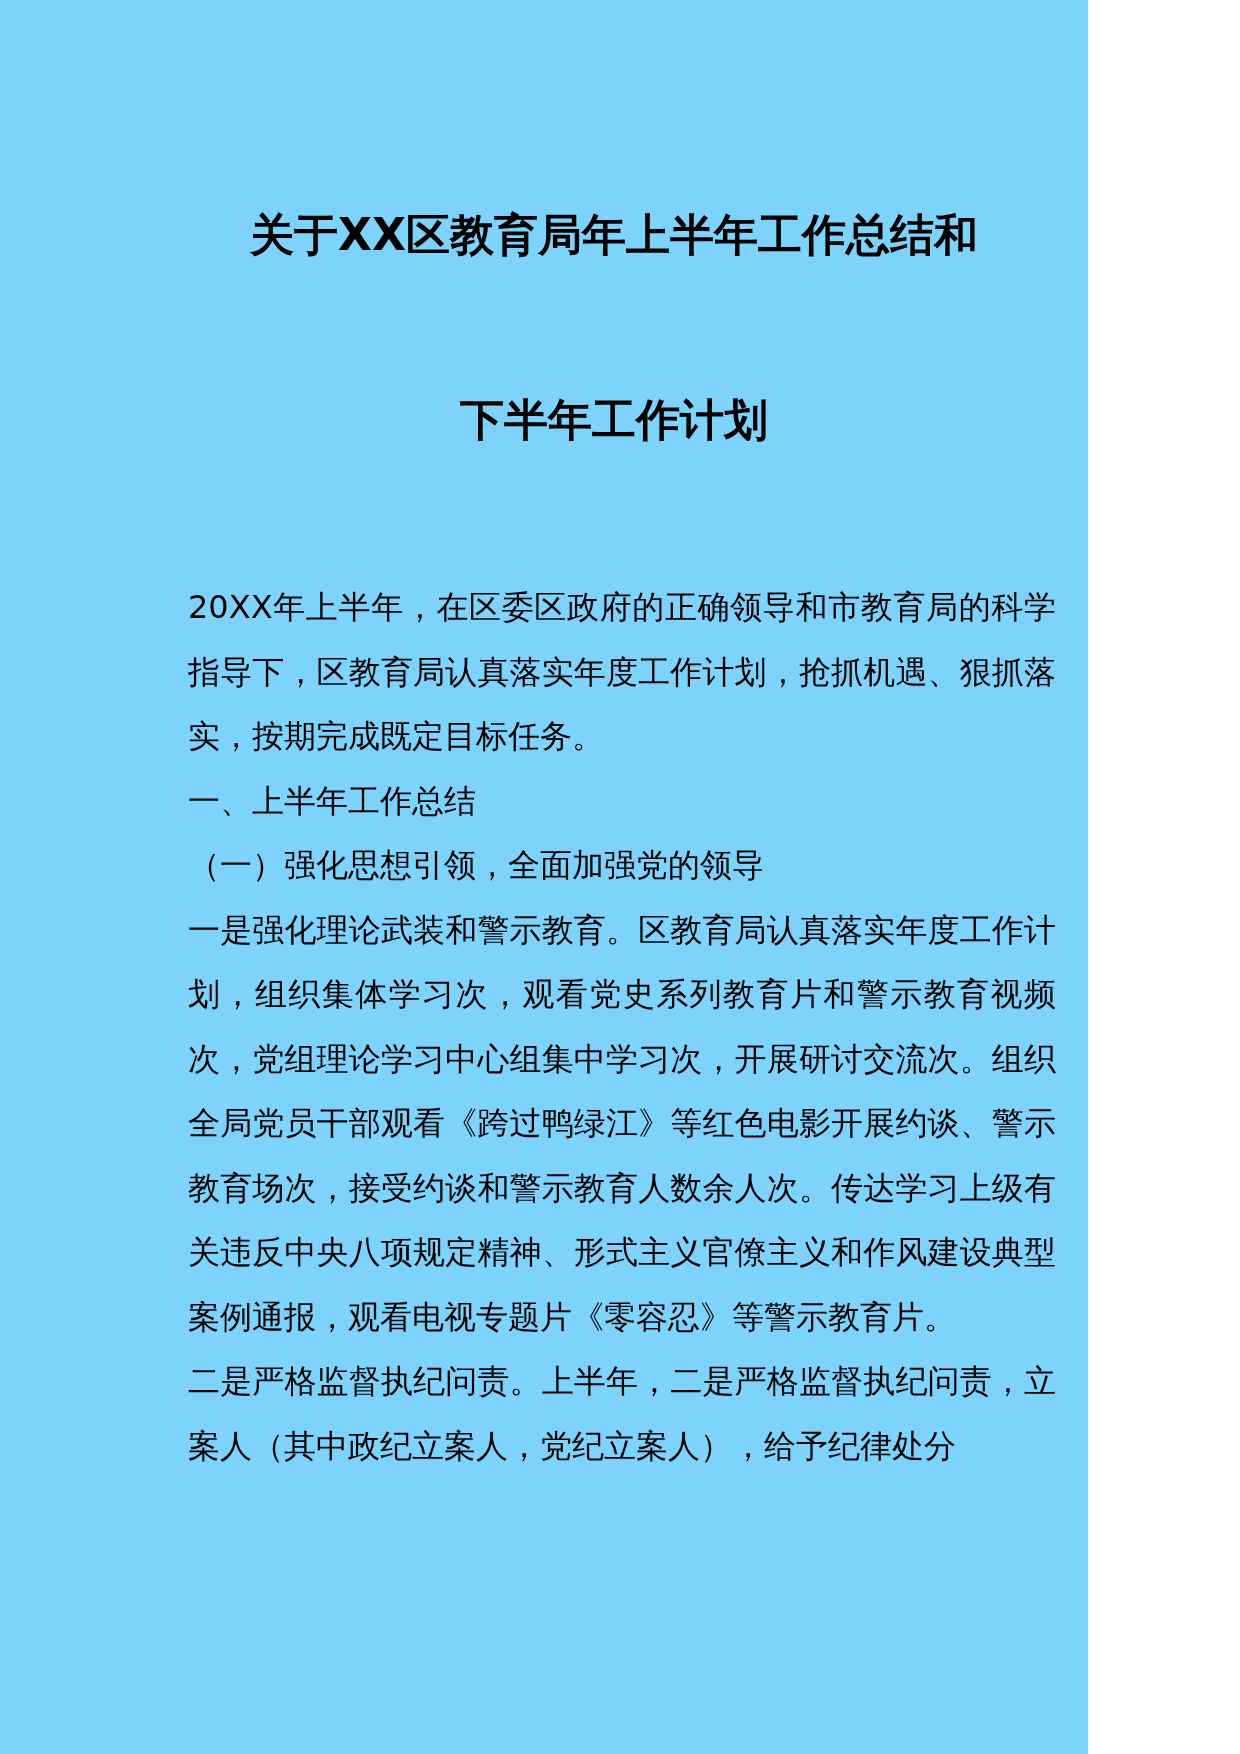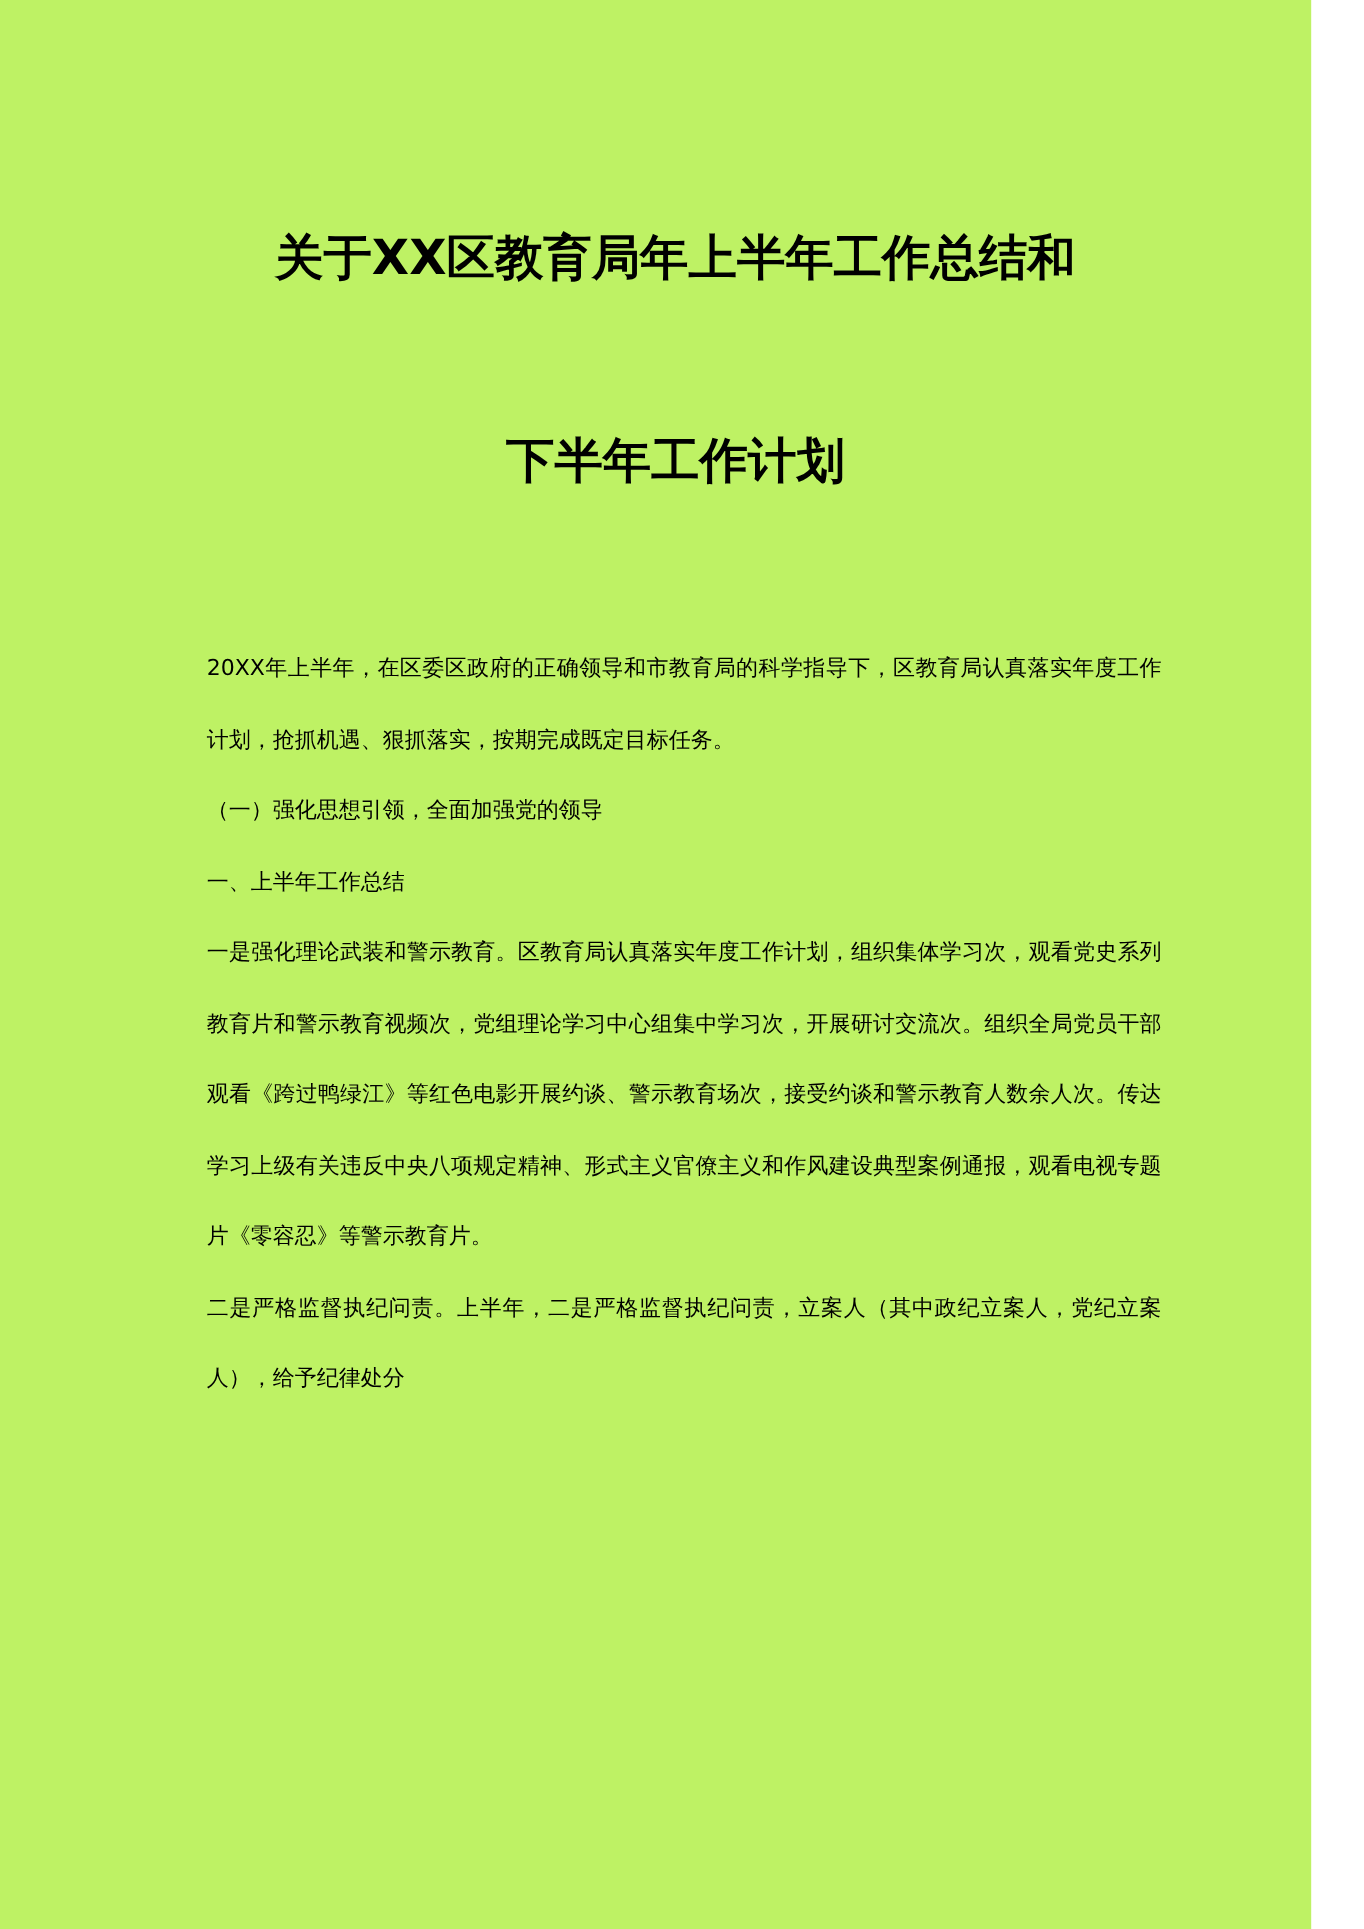--- a/index.html
+++ b/index.html
@@ -11,58 +11,58 @@
     width: 1240px;
     height: 1754px;
     position: relative;
     overflow: hidden;
     font-family: "DejaVu Sans", "Liberation Sans", sans-serif;
     color: #000000;
   }
   .page {
     position: absolute;
     left: 0; top: 0;
-    width: 1192px;
+    width: 1088px;
     height: 1754px;
-    background: #bef264;
+    background: #7dd3fc;
   }
   .title-line {
     position: absolute;
     left: 0;
     width: 1240px;
     text-align: center;
     font-weight: bold;
     font-size: 44px;
     line-height: 60px;
     letter-spacing: 0px;
   }
   #title-1 { top: 205px; left: -6px; }
   #title-2 { top: 390px; left: -6px; }
   .body {
     position: absolute;
     left: 188px;
     top: 575px;
     width: 868px;
-    font-size: 20px;
+    font-size: 32px;
     line-height: 64.5px;
   }
   .para {
     margin: 0;
     padding: 0;
     text-align: justify;
     text-align-last: left;
   }
 </style>
 </head>
 <body>
 
 <div class="page">
   <div id="title-1" class="title-line">关于XX区教育局年上半年工作总结和</div>
   <div id="title-2" class="title-line">下半年工作计划</div>
 
   <div class="body">
     <p class="para">20XX年上半年，在区委区政府的正确领导和市教育局的科学指导下，区教育局认真落实年度工作计划，抢抓机遇、狠抓落实，按期完成既定目标任务。</p>
+    <p class="para">一、上半年工作总结</p>
     <p class="para">（一）强化思想引领，全面加强党的领导</p>
-    <p class="para">一、上半年工作总结</p>
     <p class="para">一是强化理论武装和警示教育。区教育局认真落实年度工作计划，组织集体学习次，观看党史系列教育片和警示教育视频次，党组理论学习中心组集中学习次，开展研讨交流次。组织全局党员干部观看《跨过鸭绿江》等红色电影开展约谈、警示教育场次，接受约谈和警示教育人数余人次。传达学习上级有关违反中央八项规定精神、形式主义官僚主义和作风建设典型案例通报，观看电视专题片《零容忍》等警示教育片。</p>
     <p class="para">二是严格监督执纪问责。上半年，二是严格监督执纪问责，立案人（其中政纪立案人，党纪立案人），给予纪律处分</p>
   </div>
 </div>
 
 </body></html>

